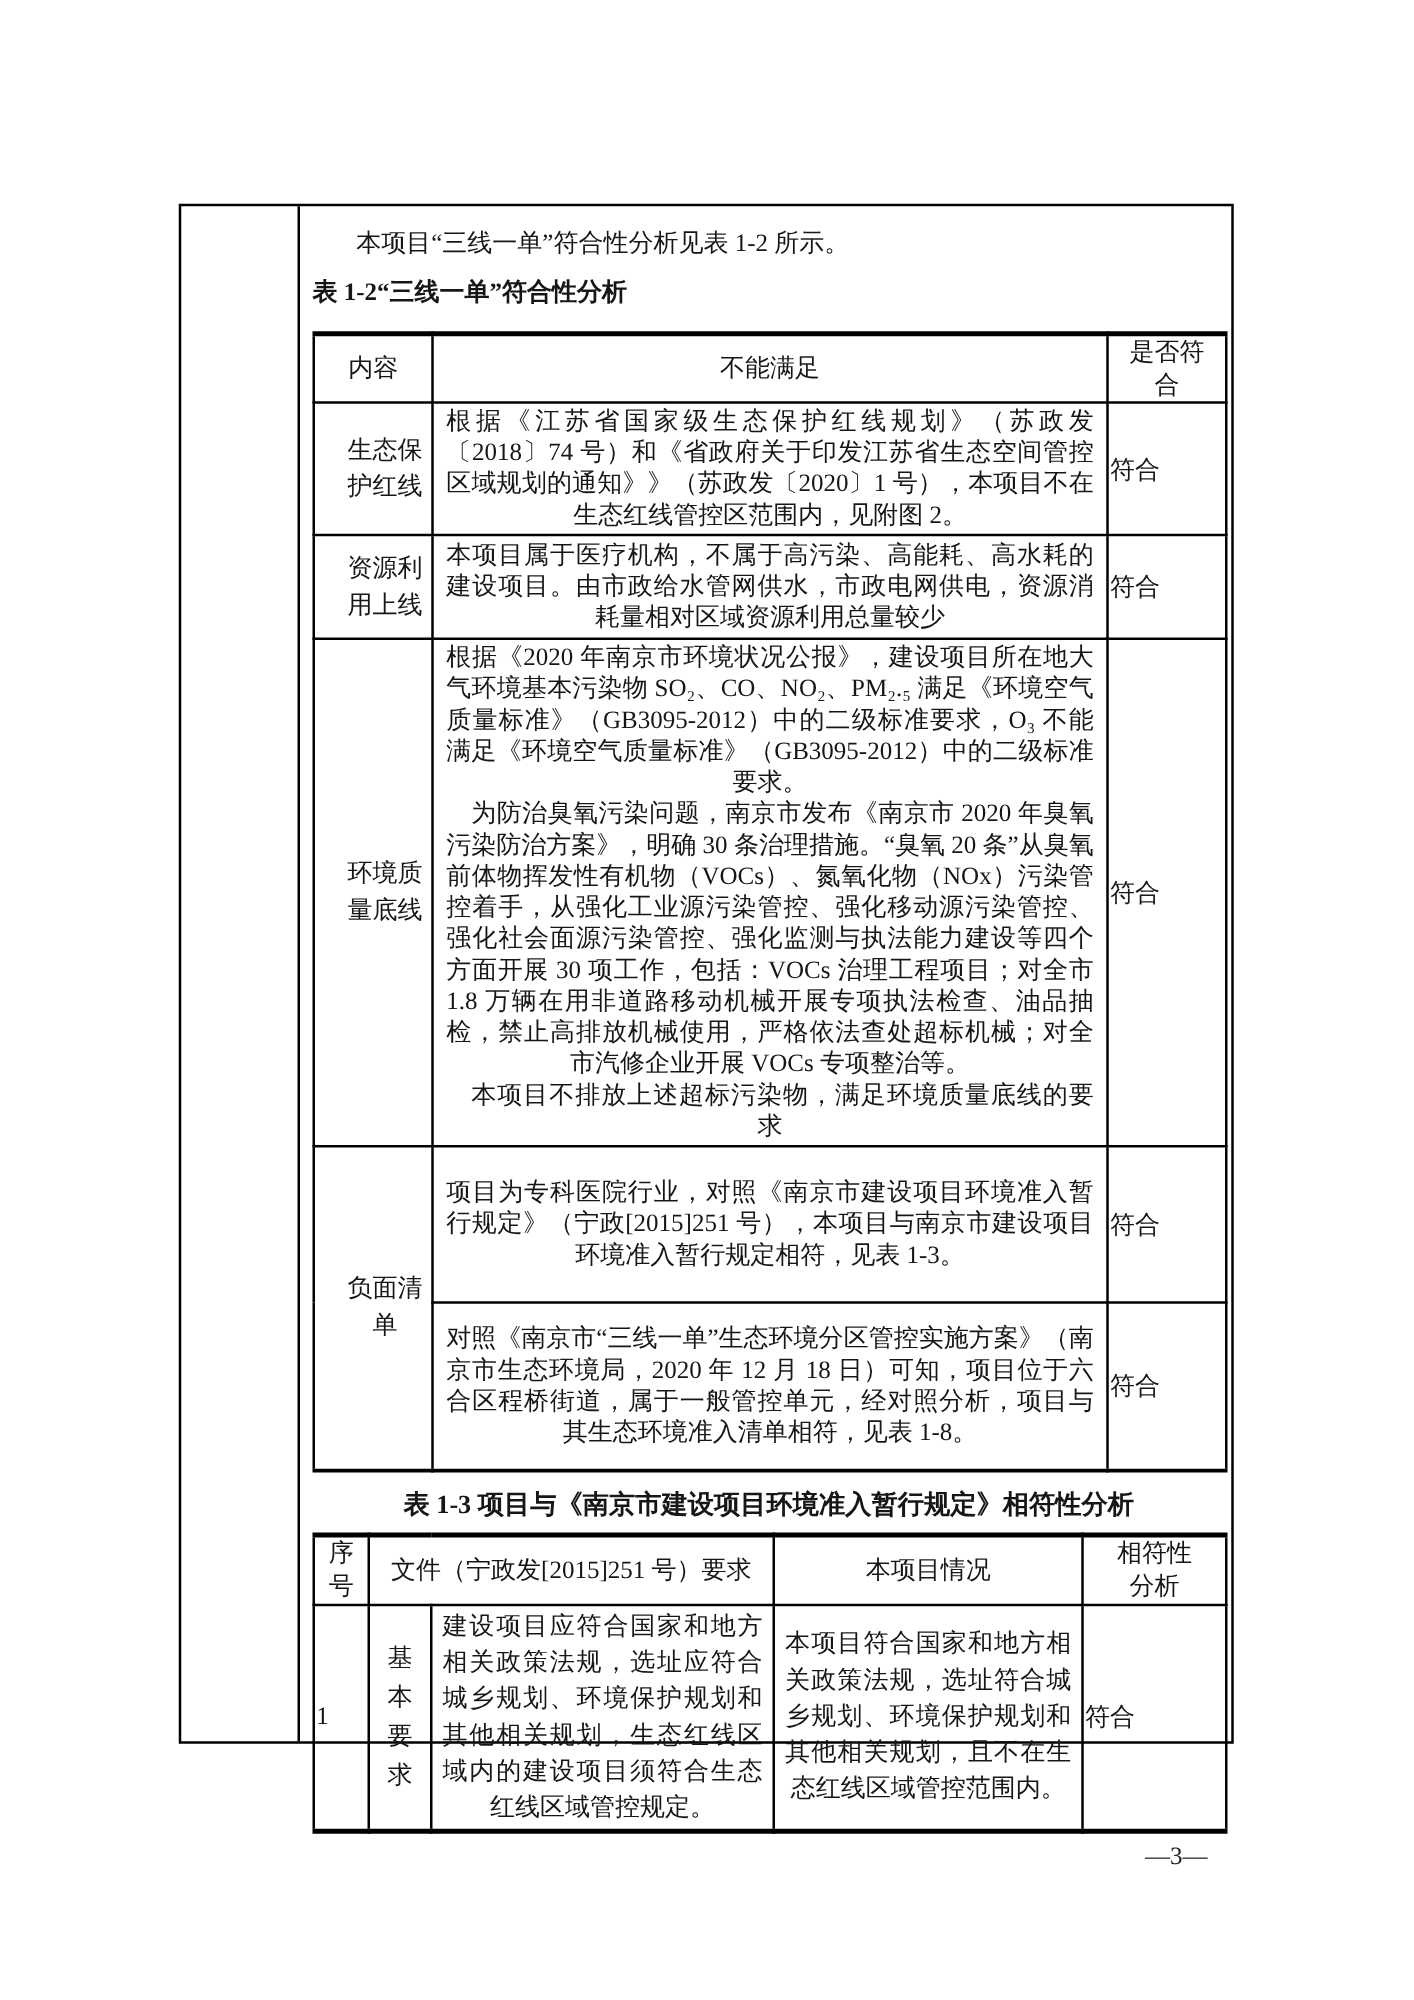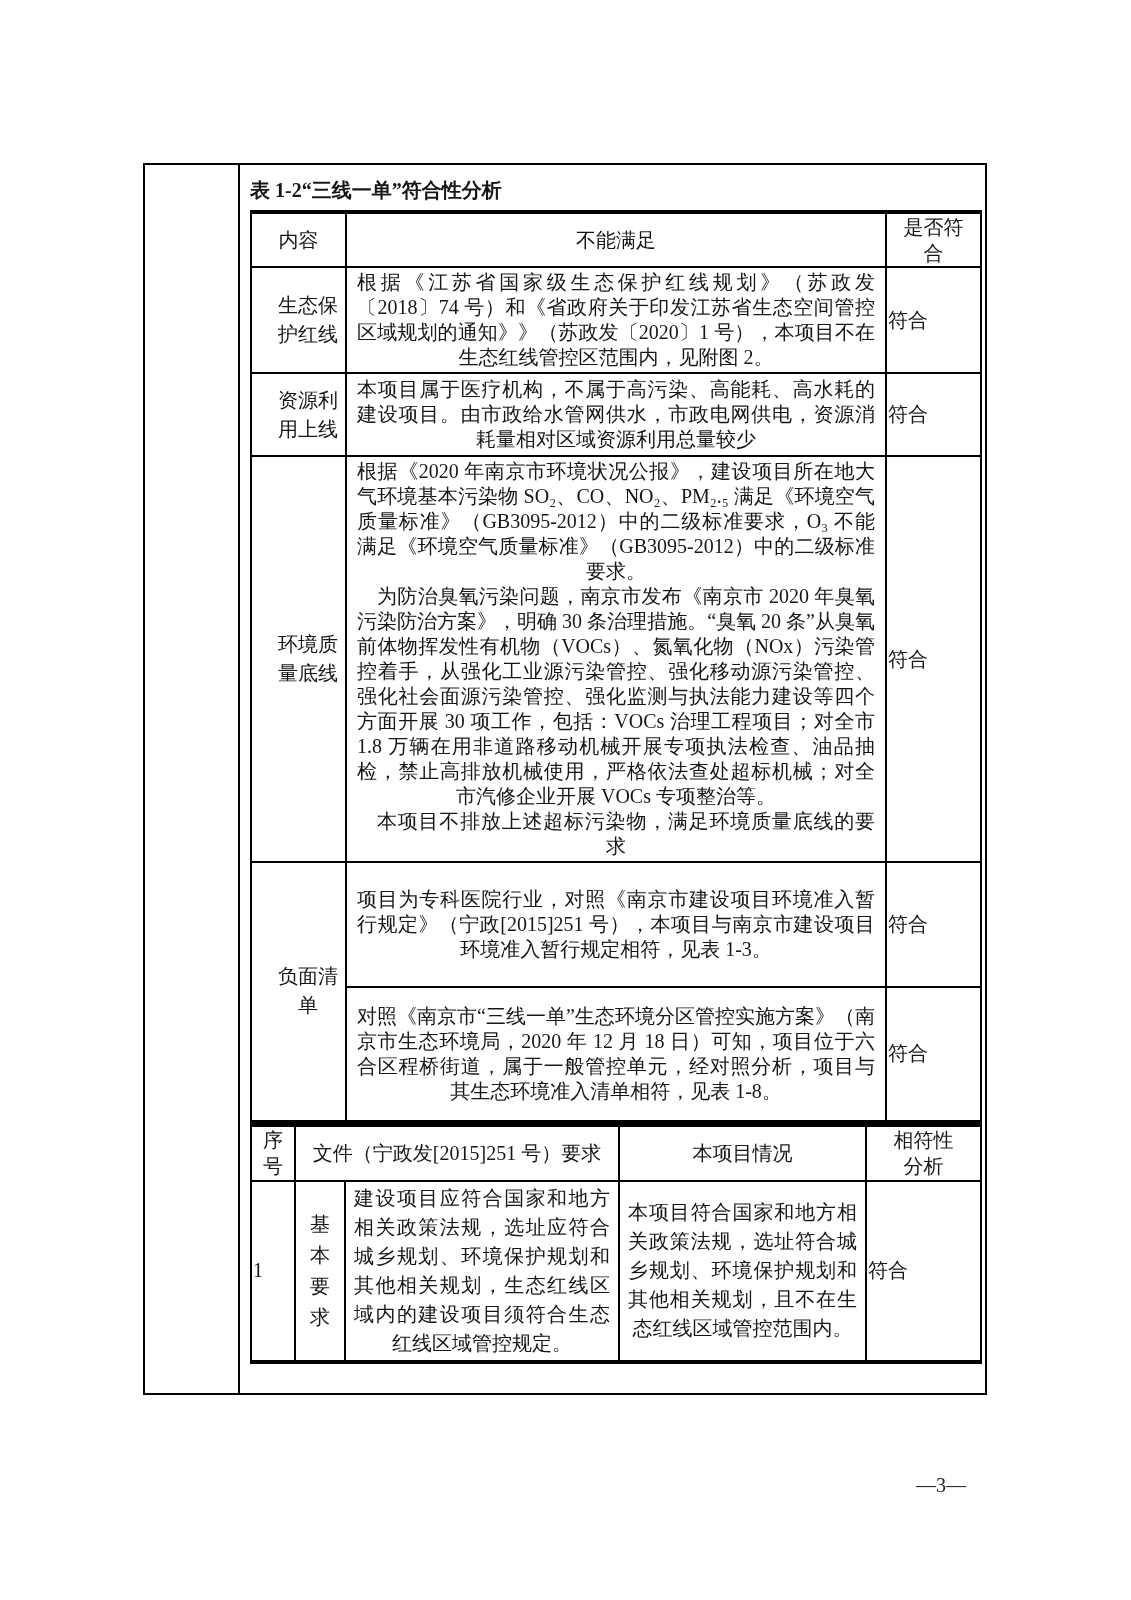--- a/index.html
+++ b/index.html
@@ -17,21 +17,21 @@
 
   .heading { margin:14px 0 0 50px; font-size:22px; font-weight:bold; letter-spacing:1px; }
   .intro   { margin:16px 0 0 45px; font-size:20px; }
 
   .tbl-title { width:730px; margin:12px 0 0 10px; text-align:left; font-size:20px; font-weight:bold; }
   .tbl-title2 { width:730px; margin:11px 0 9px 10px; text-align:center; font-size:21px; font-weight:bold; }
 
   table { border-collapse:collapse; table-layout:fixed; width:730px; margin-left:10px; }
   td { border:2px solid #000; vertical-align:middle; box-sizing:border-box; }
 
-  .t12 { margin-top:6px; border-top:4px solid #000; border-bottom:3px solid #000; }
+  .t12 { margin-top:18px; border-top:4px solid #000; border-bottom:3px solid #000; }
   .t13 { border-top:4px solid #000; border-bottom:4px solid #000; }
 
   .hcell { text-align:center; font-size:20px; white-space:pre-line; line-height:26px; padding:0 2px; }
   .label  { text-align:center; font-size:20px; white-space:pre-line; line-height:29px;padding-left:20px; }
   .status { text-align:left; font-size:20px; }
   .vert   { text-align:center; font-size:20px; white-space:pre-line; line-height:31px; }
 
   .body-text { font-size:20px; line-height:25px; text-align:justify; text-align-last:center; padding:2px 10px; }
   .body-text p { margin:0; text-align:justify; text-align-last:center; }
   .body-text p.indent { text-indent:1em; }
@@ -39,20 +39,21 @@
 
   .page-num { position:absolute; left:896px; top:1474px; width:90px; font-size:20px; text-align:center; color:#222; }
 </style>
 </head>
 <body>
 
 <div class="outer-box">
   <div class="sidebar"></div>
   <div class="content">
 
+    <div class="intro">本项目“三线一单”符合性分析见表 1-2 所示。</div>
 
     <div class="tbl-title">表 1-2“三线一单”符合性分析</div>
 
     <table class="t12">
       <colgroup>
           <col style="width:95px">
           <col style="width:540px">
           <col style="width:95px">
         </colgroup>
       <tbody>
@@ -90,20 +91,21 @@
         <td class="body-text">项目为专科医院行业，对照《南京市建设项目环境准入暂行规定》（宁政[2015]251 号），本项目与南京市建设项目环境准入暂行规定相符，见表 1-3。</td>
         <td class="status">符合</td>
       </tr>
       <tr style="height:134px">
         <td class="body-text">对照《南京市“三线一单”生态环境分区管控实施方案》（南京市生态环境局，2020 年 12 月 18 日）可知，项目位于六合区程桥街道，属于一般管控单元，经对照分析，项目与其生态环境准入清单相符，见表 1-8。</td>
         <td class="status">符合</td>
       </tr>
     </tbody>
       </table>
 
+    <div class="tbl-title2">表 1-3 项目与《南京市建设项目环境准入暂行规定》相符性分析</div>
 
     <table class="t13">
       <colgroup>
           <col style="width:44px">
           <col style="width:50px">
           <col style="width:274px">
           <col style="width:247px">
           <col style="width:115px">
         </colgroup>
       <tbody>

